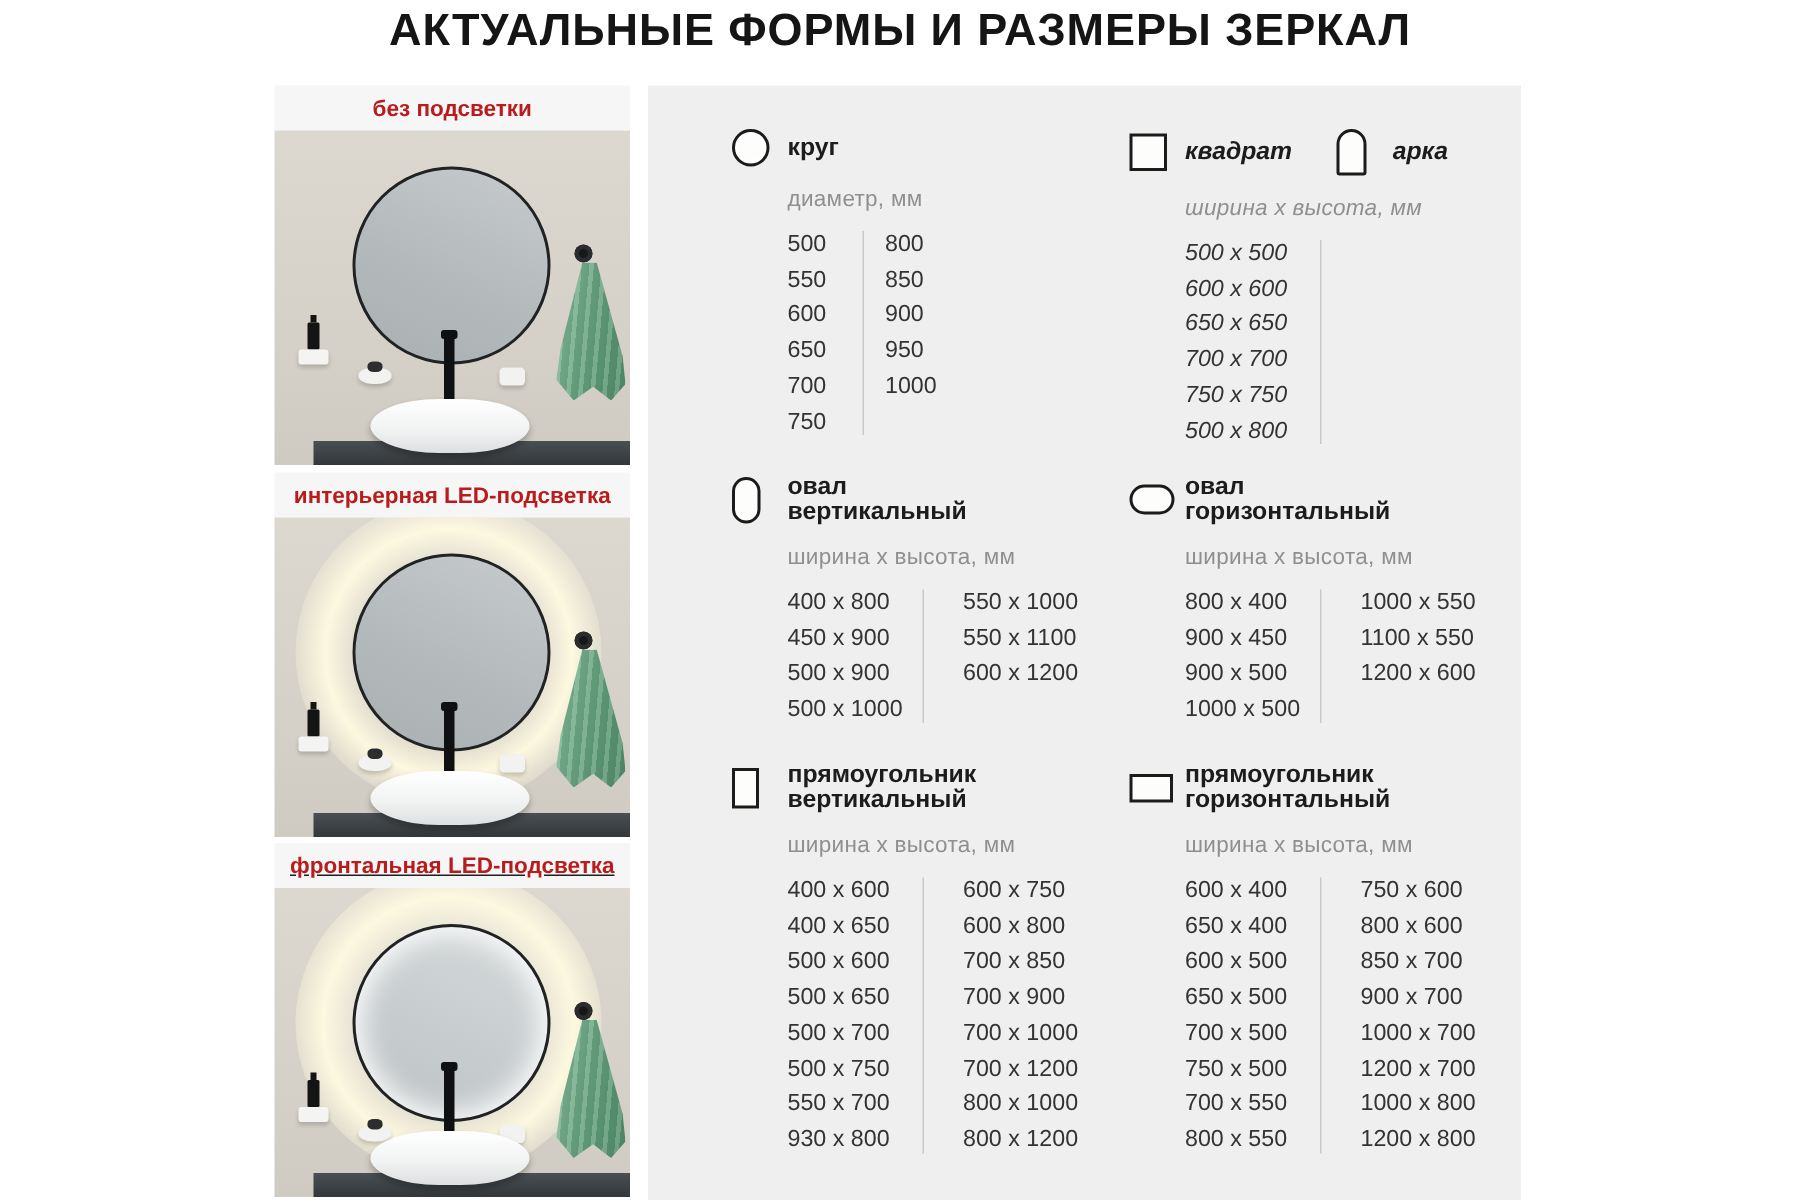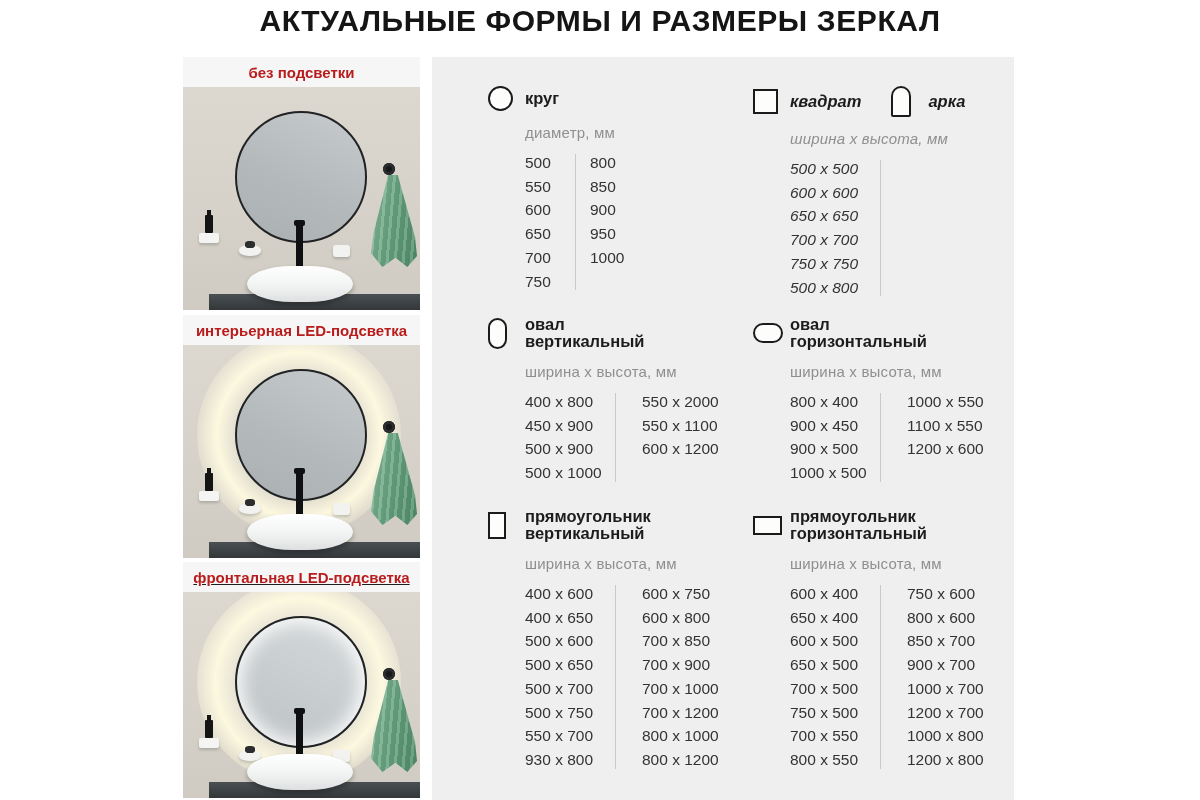--- a/index.html
+++ b/index.html
@@ -214,21 +214,21 @@
     <div class="unit">ширина x высота, мм</div>
     <div class="cols w-sz">
       <div class="col">
           <div class="size-item">400 x 800</div>
           <div class="size-item">450 x 900</div>
           <div class="size-item">500 x 900</div>
           <div class="size-item">500 x 1000</div>
         </div>
       <div class="vdiv"></div>
       <div class="col">
-          <div class="size-item">550 x 2000</div>
+          <div class="size-item">550 x 1000</div>
           <div class="size-item">550 x 1100</div>
           <div class="size-item">600 x 1200</div>
         </div>
     </div>
   </div>
 
   <div class="sec posB2">
     <div class="sec-header">
       <span class="icon-box">
           <span class="ic ic-oval-h"></span>

